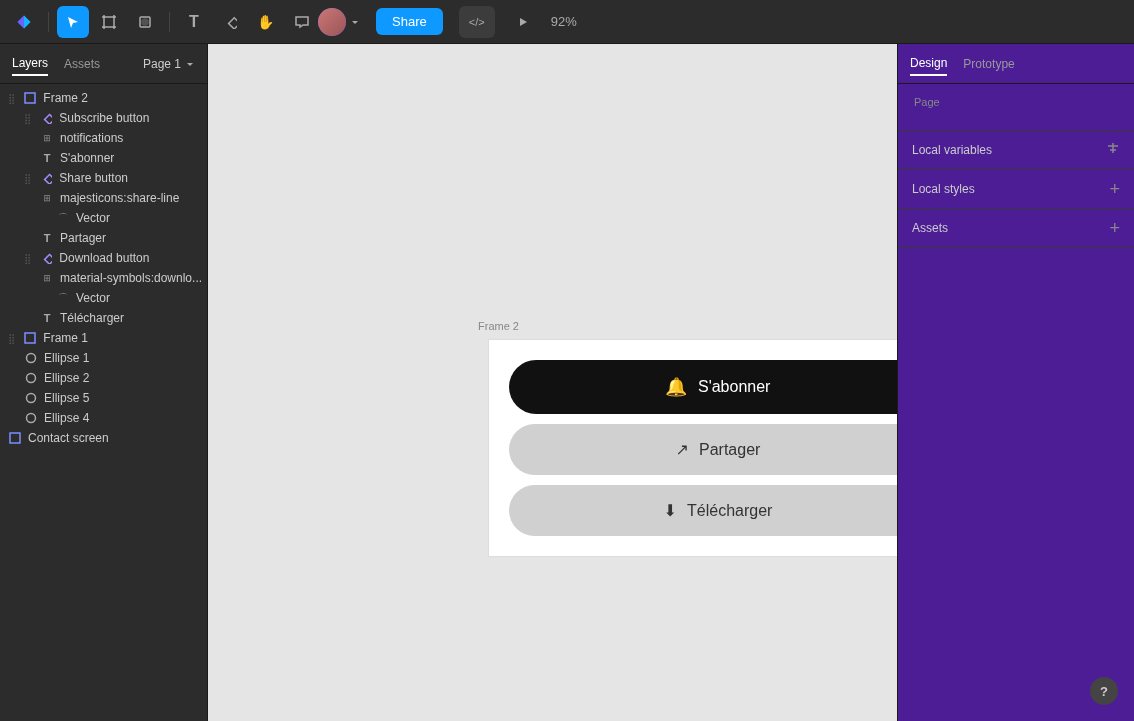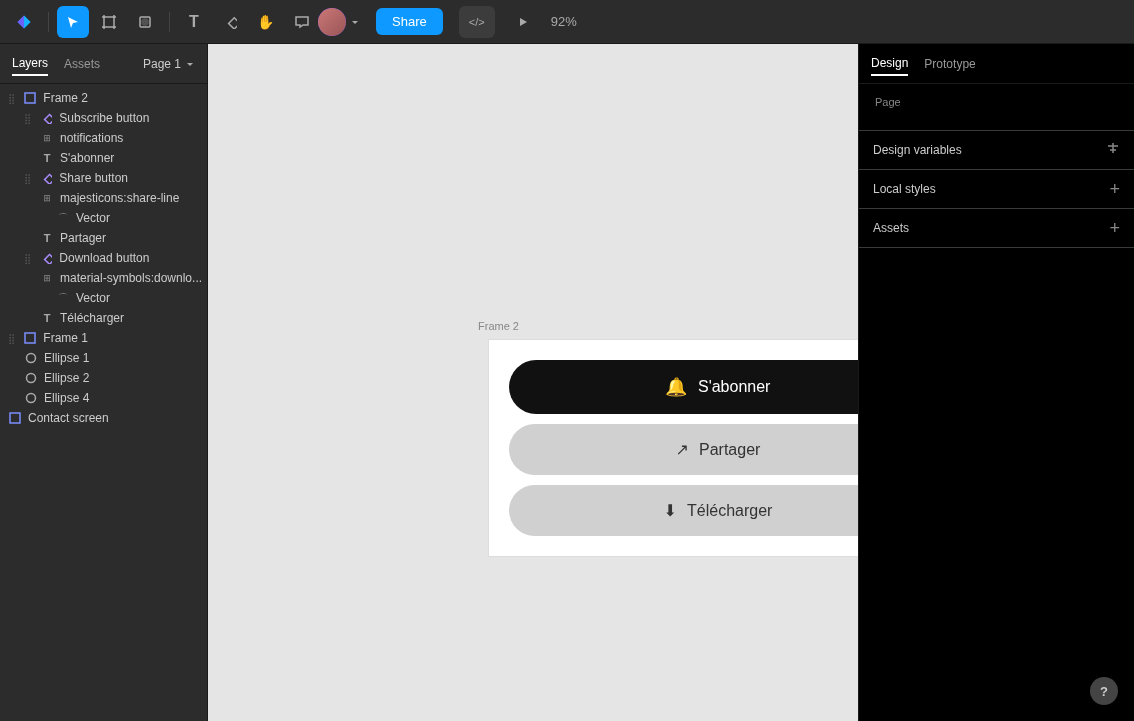--- a/index.html
+++ b/index.html
@@ -88,21 +88,21 @@
       width: 100%;
     }
     .btn-share, .btn-download {
       background: #d0d0d0; color: #333; border: none; border-radius: 50px;
       padding: 16px 20px; font-size: 16px; font-weight: 500; cursor: pointer;
       display: flex; align-items: center; justify-content: center; gap: 10px;
       width: 100%;
     }
 
     
-    .right-panel { width: 276px; background: #000000; border-left: 1px solid #1a1a1a; display: flex; flex-direction: column; flex-shrink: 0; }
+    .right-panel { width: 237px; background: #4c1d95; border-left: 1px solid #1a1a1a; display: flex; flex-direction: column; flex-shrink: 0; }
     .right-tabs { display: flex; padding: 0 12px; height: 40px; align-items: center; gap: 16px; border-bottom: 1px solid #1a1a1a; }
     .right-tab { font-size: 12px; color: #999; cursor: pointer; padding: 4px 0; }
     .right-tab.active { color: #fff; border-bottom: 2px solid #fff; }
 
     .right-section { padding: 12px 16px; border-bottom: 1px solid #3a3a3a; }
     .section-title { font-size: 11px; color: #888; margin-bottom: 10px; }
     .page-color-row { display: flex; align-items: center; gap: 8px; }
     .color-swatch { width: 22px; height: 22px; border: 1px solid #555; border-radius: 3px; background: #dddddd; flex-shrink: 0; }
     .color-hex { font-size: 12px; color: #ccc; flex: 1; }
     .opacity-val { font-size: 12px; color: #ccc; }
@@ -312,20 +312,28 @@
 
       <div class="layer-item indent-1">
         <span class="layer-icon">
           <svg width="12" height="12" viewBox="0 0 12 12" stroke="#aaa" fill="none" stroke-width="1.5">
               <circle cx="6" cy="6" r="4.5"></circle>
             </svg>
         </span>
         <span>Ellipse 2</span>
       </div>
 
+      <div class="layer-item indent-1">
+        <span class="layer-icon">
+          <svg width="12" height="12" viewBox="0 0 12 12" stroke="#aaa" fill="none" stroke-width="1.5">
+              <circle cx="6" cy="6" r="4.5"></circle>
+            </svg>
+        </span>
+        <span>Ellipse 5</span>
+      </div>
 
       <div class="layer-item indent-1">
         <span class="layer-icon">
           <svg width="12" height="12" viewBox="0 0 12 12" stroke="#aaa" fill="none" stroke-width="1.5">
               <circle cx="6" cy="6" r="4.5"></circle>
             </svg>
         </span>
         <span>Ellipse 4</span>
       </div>
 
@@ -363,21 +371,21 @@
     <div class="right-tabs">
       <span class="right-tab active">Design</span>
       <span class="right-tab">Prototype</span>
     </div>
 
     <div class="right-section">
       <div class="section-title">Page</div>
     </div>
 
     <div class="section-row">
-      <span class="section-row-label">Design variables</span>
+      <span class="section-row-label">Local variables</span>
       <span class="section-row-action">
         <svg width="14" height="14" viewBox="0 0 14 14" stroke="#888" fill="none" stroke-width="1.5">
           <line x1="2" y1="5" x2="12" y2="5"></line>
             <line x1="4" y1="9" x2="10" y2="9"></line>
           <line x1="7" y1="2" x2="7" y2="12"></line>
         </svg>
       </span>
     </div>
 
     <div class="section-row">

